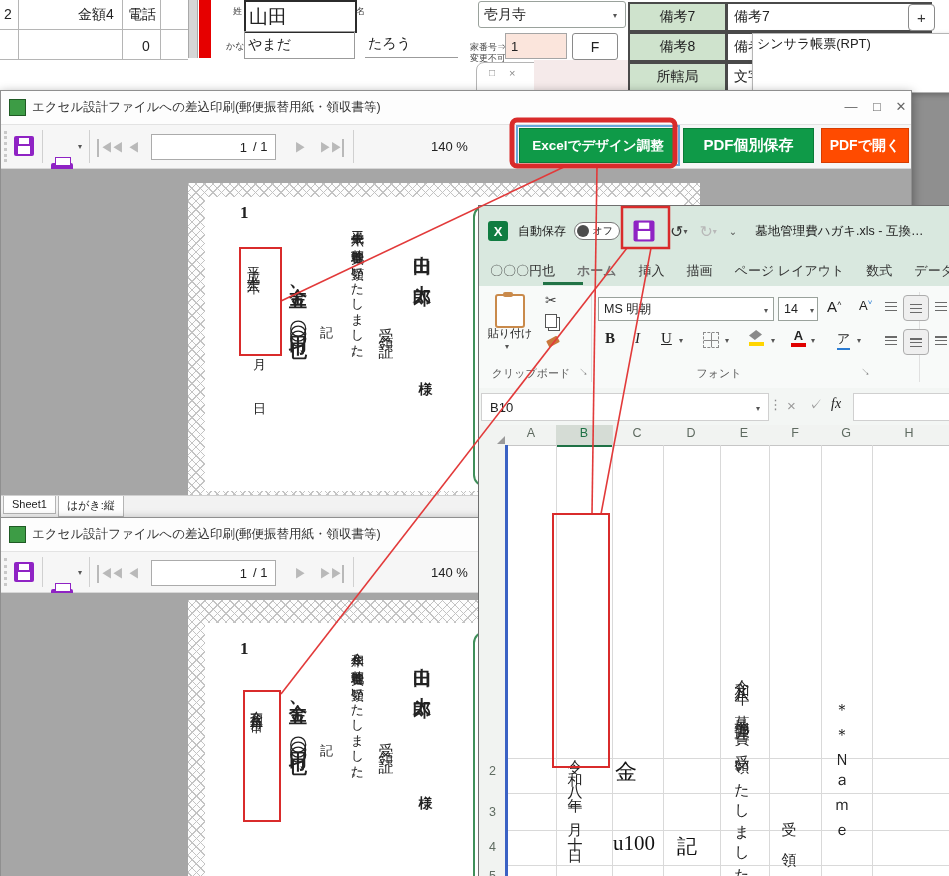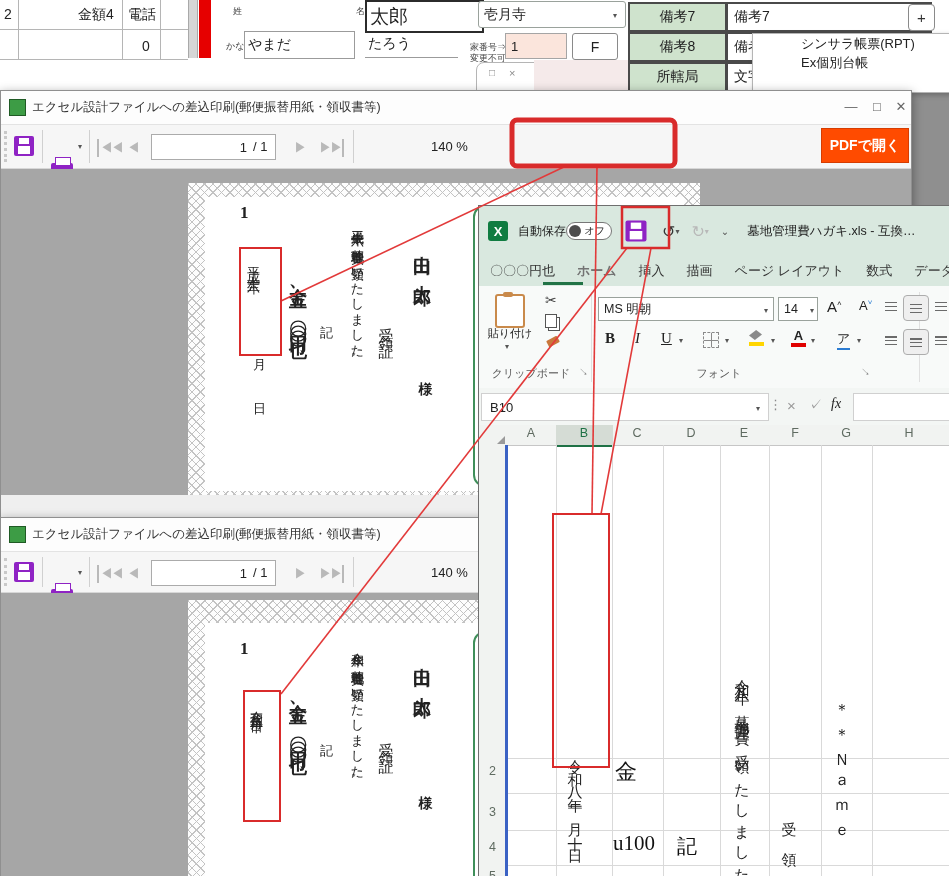--- a/index.html
+++ b/index.html
@@ -8,21 +8,21 @@
   .abs{position:absolute;}
   .serif{font-family:"Liberation Serif","DejaVu Serif",serif;}
   .v{writing-mode:vertical-rl;text-orientation:upright;line-height:1;white-space:pre;}
   
   .bgstrip{left:0;top:0;width:949px;height:90px;background:#ffffff;z-index:1;overflow:hidden;}
   .cellline{background:#b5b5b5;}
   .greencell{background:#cfe3cd;border:2px solid #4a4a4a;display:flex;align-items:center;justify-content:center;font-size:14px;}
   .valcell{background:#fff;border:2px solid #4a4a4a;display:flex;align-items:center;padding-left:6px;font-size:14px;}
   .plusbtn{background:#fff;border:1px solid #8a8a8a;border-radius:4px;display:flex;align-items:center;justify-content:center;font-size:15px;color:#333;}
   .popup{left:752px;top:33px;width:197px;height:58px;background:#fff;border:1px solid #b5b5b5;box-shadow:2px 2px 5px rgba(0,0,0,.25);z-index:8;}
-  .popup .item{height:19px;display:flex;align-items:center;padding-left:4px;font-size:13px;white-space:nowrap;overflow:hidden;margin-left:44px;}
+  .popup .item{height:19px;display:flex;align-items:center;padding-left:4px;font-size:13px;white-space:nowrap;overflow:hidden;}
   .popup .sel{background:#0b62d6;color:#fff;}
   .fieldbox{border:2px solid #2b2b2b;background:#fff;display:flex;align-items:center;padding-left:3px;}
   .minilabel{font-size:9px;color:#444;}
   
   .win{background:#efefef;border:1px solid #8f8f8f;box-shadow:0 3px 10px rgba(0,0,0,.4);}
   .titlebar{position:absolute;left:0;top:0;right:0;height:33px;background:#fdfdfd;border-bottom:1px solid #e3e3e3;display:flex;align-items:center;font-size:12.5px;color:#333;}
   .toolbar{position:absolute;left:0;right:0;background:#f6f6f6;border-bottom:1px solid #d7d7d7;}
   .vp{position:absolute;left:0;right:0;background:#a6a6a6;overflow:hidden;}
   .hatch{background:repeating-linear-gradient(45deg,#c3c3c3 0 1px,transparent 1px 6px),repeating-linear-gradient(135deg,#c3c3c3 0 1px,transparent 1px 6px),#fdfdfd;}
   .pagewhite{position:absolute;background:#fff;}
@@ -85,24 +85,24 @@
     <div class="abs cellline" style="left:18px;top:0;width:1px;height:60px;"></div>
     <div class="abs cellline" style="left:122px;top:0;width:1px;height:60px;"></div>
     <div class="abs cellline" style="left:160px;top:0;width:1px;height:60px;"></div>
     <div class="abs cellline" style="left:0;top:29px;width:188px;height:1px;"></div>
     <div class="abs cellline" style="left:0;top:59px;width:188px;height:1px;"></div>
     <div class="abs" style="left:142px;top:38px;font-size:14px;">0</div>
     <div class="abs" style="left:188px;top:0;width:8px;height:58px;background:#d6d6d6;border-left:1px solid #a9a9a9;border-right:1px solid #a9a9a9;"></div>
     <div class="abs" style="left:199px;top:0;width:12px;height:58px;background:#e60000;"></div>
 
     <div class="abs minilabel" style="left:233px;top:5px;">姓</div>
+    <div class="abs fieldbox" style="left:244px;top:0;width:106px;height:29px;font-size:19px;">
+        <span>山田</span>
+      </div>
     <div class="abs minilabel" style="left:356px;top:5px;">名</div>
-    <div class="abs fieldbox" style="left:365px;top:0;width:112px;height:29px;font-size:19px;">
-        <span>太郎</span>
-      </div>
     <div class="abs minilabel" style="left:226px;top:40px;">かな</div>
     <div class="abs" style="left:244px;top:31px;width:106px;height:26px;border:1px solid #9b9b9b;display:flex;align-items:center;padding-left:3px;font-size:14px;">
         <span>やまだ</span>
       </div>
     <div class="abs" style="left:365px;top:31px;width:90px;height:26px;border-bottom:1px solid #9b9b9b;display:flex;align-items:center;padding-left:3px;font-size:14px;">
         <span>たろう</span>
       </div>
 
     <div class="abs combo" style="left:478px;top:1px;width:148px;height:27px;border-radius:3px;font-size:14px;">
       <span>壱月寺</span>
@@ -135,21 +135,20 @@
 
     <div class="abs" style="left:476px;top:62px;width:58px;height:28px;background:#fff;border:1px solid #b5b5b5;border-radius:8px 0 0 0;">
       <span class="abs" style="left:12px;top:4px;color:#8a8a8a;font-size:10px;">□</span>
       <span class="abs" style="left:32px;top:4px;color:#8a8a8a;font-size:11px;">×</span>
     </div>
     <div class="abs" style="left:534px;top:60px;width:94px;height:30px;background:#f5eaea;"></div>
   </div>
 
   <div class="abs popup">
     <div class="item">シンサラ帳票(RPT)</div>
-    <div class="item">Ex個別台帳</div>
   </div>
 
   <div class="abs win" style="left:0;top:90px;width:910px;height:427px;z-index:10;">
     <div class="titlebar">
       <span style="width:15px;height:15px;background:#3d9c45;border:1px solid #1f5a24;margin:0 6px 0 8px;display:inline-block;"></span>
       <span>エクセル設計ファイルへの差込印刷(郵便振替用紙・領収書等)</span>
     </div>
     <span class="winctl" style="left:840px;">—</span>
     <span class="winctl" style="left:866px;">□</span>
     <span class="winctl" style="left:890px;">✕</span>
@@ -166,37 +165,43 @@
           <span>1</span>
         </div>
       <span class="abs" style="left:252px;top:14px;font-size:13px;">/ 1</span>
       <span class="abs navic" style="left:293px;top:14px;">▶</span>
       <span class="abs navic" style="left:318px;top:14px;border-right:2px solid #b9b9b9;padding-right:1px;">▶▶</span>
       <div class="tbsep" style="left:352px;"></div>
       <div class="abs mag" style="left:362px;top:10px;">+</div>
       <div class="abs mag" style="left:396px;top:10px;">−</div>
       <span class="abs" style="left:430px;top:14px;font-size:13px;">140 %</span>
     </div>
+    <div class="btn-green focusring" style="left:518px;top:37px;width:156px;height:33px;">Excelでデザイン調整</div>
+    <div class="btn-green" style="left:682px;top:37px;width:129px;height:33px;font-size:15px;">PDF個別保存</div>
     <div class="btn-orange" style="left:820px;top:37px;width:86px;height:33px;font-size:14px;">PDFで開く</div>
 
     <div class="vp" style="top:78px;height:326px;">
       <div class="abs hatch" style="left:187px;top:14px;width:512px;height:316px;"></div>
       <div class="pagewhite" style="left:204px;top:28px;width:479px;height:294px;"></div>
       <div class="abs" style="left:472px;top:36px;width:260px;height:278px;border:2px solid #3f8f5a;border-radius:12px;"></div>
       <div class="abs serif" style="left:239px;top:34px;font-size:17px;font-weight:bold;">1</div>
       <div class="abs v serif" style="left:246px;top:88px;font-size:13px;letter-spacing:3px;">平成二十六年</div>
       <div class="abs serif" style="left:252px;top:187px;font-size:13px;">月</div>
       <div class="abs serif" style="left:252px;top:231px;font-size:13px;">日</div>
       <div class="abs v serif" style="left:288px;top:104px;font-size:18px;font-weight:600;letter-spacing:5px;">金五、〇〇〇円也</div>
       <div class="abs serif" style="left:319px;top:155px;font-size:13px;">記</div>
       <div class="abs v serif" style="left:350px;top:52px;font-size:13px;letter-spacing:0.5px;">平成二十六年 墓地管理費 受領いたしました。</div>
       <div class="abs v serif" style="left:377px;top:147px;font-size:15px;letter-spacing:8px;">受領証</div>
       <div class="abs v serif" style="left:412px;top:72px;font-size:18px;font-weight:bold;letter-spacing:3px;">山田 太郎</div>
       <div class="abs v serif" style="left:417px;top:202px;font-size:14px;font-weight:bold;">様</div>
     </div>
+    <div class="tabstrip" style="top:404px;">
+      <div class="sheettab" style="margin-left:2px;">Sheet1</div>
+      <div class="sheettab">はがき:縦</div>
+    </div>
   </div>
 
   <div class="abs win" style="left:0;top:517px;width:910px;height:360px;z-index:20;">
     <div class="titlebar">
       <span style="width:15px;height:15px;background:#3d9c45;border:1px solid #1f5a24;margin:0 6px 0 8px;display:inline-block;"></span>
       <span>エクセル設計ファイルへの差込印刷(郵便振替用紙・領収書等)</span>
     </div>
     <div class="toolbar" style="top:34px;height:40px;">
       <div class="grip"></div>
       <div class="abs floppy" style="left:13px;top:10px;"></div>
@@ -229,21 +234,21 @@
       <div class="abs v serif" style="left:377px;top:138px;font-size:15px;letter-spacing:8px;">受領証</div>
       <div class="abs v serif" style="left:412px;top:60px;font-size:18px;font-weight:bold;letter-spacing:3px;">山田 太郎</div>
       <div class="abs v serif" style="left:417px;top:192px;font-size:14px;font-weight:bold;">様</div>
     </div>
   </div>
 
   <div class="abs xl">
     <div class="xl-title">
       <div class="xl-logo" style="margin:0 10px 0 9px;">X</div>
       <span style="font-size:12px;">自動保存</span>
-      <div class="toggle" style="">
+      <div class="toggle" style="margin-left:8px;">
           <span>オフ</span>
         </div>
       <div class="floppy" style="margin-left:14px;transform:scale(1.05);"></div>
       <span style="margin-left:16px;font-size:16px;color:#333;">↺</span>
         <span class="caret">▾</span>
       <span style="margin-left:12px;font-size:16px;color:#b8b8b8;">↻</span>
         <span class="caret" style="color:#b8b8b8;">▾</span>
       <span style="margin-left:12px;color:#555;font-size:10px;">⌄</span>
       <span style="margin-left:18px;font-size:12.5px;white-space:nowrap;">墓地管理費ハガキ.xls - 互換…</span>
     </div>

